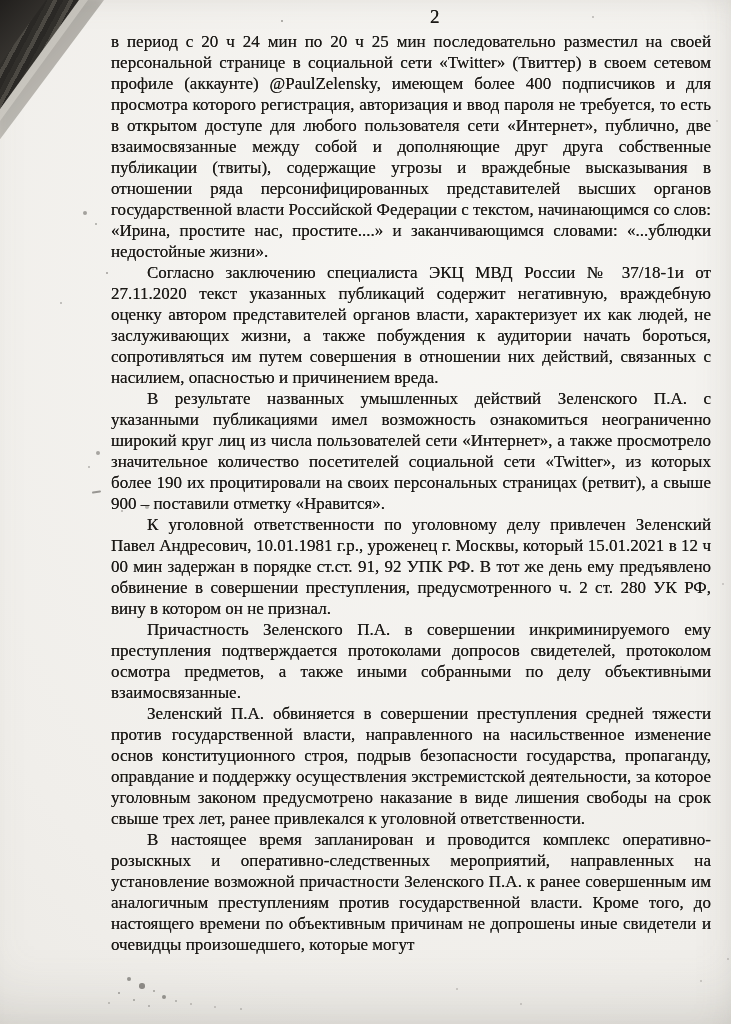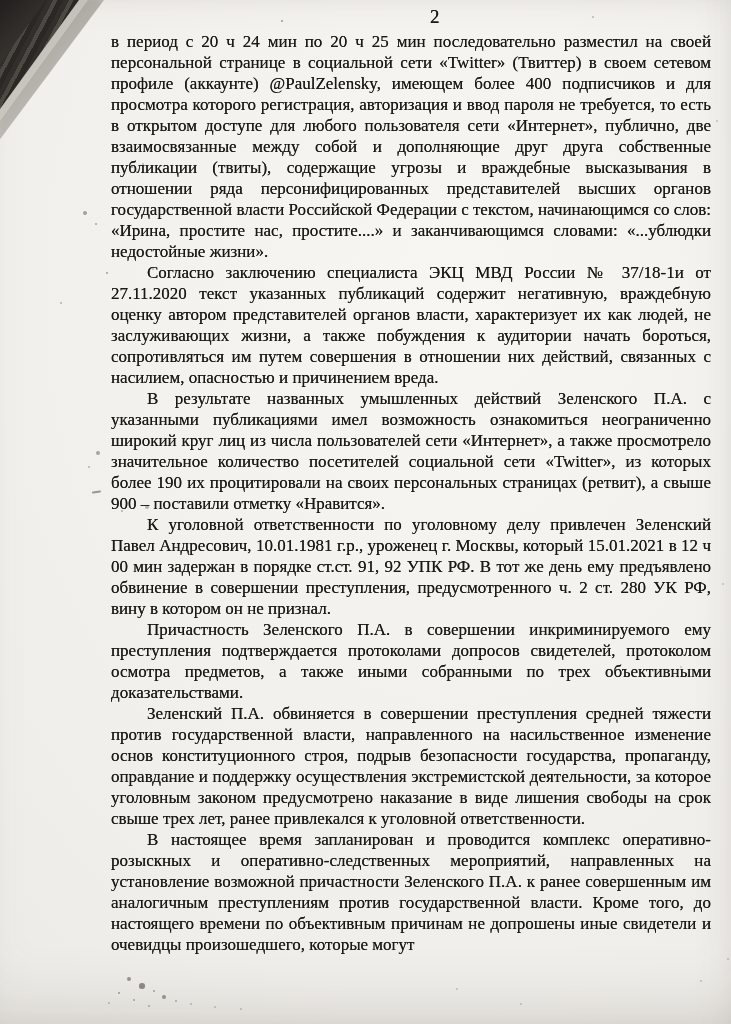--- a/index.html
+++ b/index.html
@@ -119,21 +119,21 @@
   <div class="corner-dark"></div>
   <div class="corner-core"></div>
 
   <div class="page-number">2</div>
 
   <div class="text-block">
     <p class="no-indent">в период с 20 ч 24 мин по 20 ч 25 мин последовательно разместил на своей персональной странице в социальной сети «Twitter» (Твиттер) в своем сетевом профиле (аккаунте) @PaulZelensky, имеющем более 400 подписчиков и для просмотра которого регистрация, авторизация и ввод пароля не требуется, то есть в открытом доступе для любого пользователя сети «Интернет», публично, две взаимосвязанные между собой и дополняющие друг друга собственные публикации (твиты), содержащие угрозы и враждебные высказывания в отношении ряда персонифицированных представителей высших органов государственной власти Российской Федерации с текстом, начинающимся со слов: «Ирина, простите нас, простите....» и заканчивающимся словами: «...ублюдки недостойные жизни».</p>
     <p>Согласно заключению специалиста ЭКЦ МВД России № 37/18-1и от 27.11.2020 текст указанных публикаций содержит негативную, враждебную оценку автором представителей органов власти, характеризует их как людей, не заслуживающих жизни, а также побуждения к аудитории начать бороться, сопротивляться им путем совершения в отношении них действий, связанных с насилием, опасностью и причинением вреда.</p>
     <p>В результате названных умышленных действий Зеленского П.А. с указанными публикациями имел возможность ознакомиться неограниченно широкий круг лиц из числа пользователей сети «Интернет», а также просмотрело значительное количество посетителей социальной сети «Twitter», из которых более 190 их процитировали на своих персональных страницах (ретвит), а свыше 900 – поставили отметку «Нравится».</p>
     <p>К уголовной ответственности по уголовному делу привлечен Зеленский Павел Андресович, 10.01.1981 г.р., уроженец г. Москвы, который 15.01.2021 в 12 ч 00 мин задержан в порядке ст.ст. 91, 92 УПК РФ. В тот же день ему предъявлено обвинение в совершении преступления, предусмотренного ч. 2 ст. 280 УК РФ, вину в котором он не признал.</p>
-    <p>Причастность Зеленского П.А. в совершении инкриминируемого ему преступления подтверждается протоколами допросов свидетелей, протоколом осмотра предметов, а также иными собранными по трех объективными доказательствами.</p>
+    <p>Причастность Зеленского П.А. в совершении инкриминируемого ему преступления подтверждается протоколами допросов свидетелей, протоколом осмотра предметов, а также иными собранными по делу объективными взаимосвязанные.</p>
     <p>Зеленский П.А. обвиняется в совершении преступления средней тяжести против государственной власти, направленного на насильственное изменение основ конституционного строя, подрыв безопасности государства, пропаганду, оправдание и поддержку осуществления экстремистской деятельности, за которое уголовным законом предусмотрено наказание в виде лишения свободы на срок свыше трех лет, ранее привлекался к уголовной ответственности.</p>
     <p>В настоящее время запланирован и проводится комплекс оперативно-розыскных и оперативно-следственных мероприятий, направленных на установление возможной причастности Зеленского П.А. к ранее совершенным им аналогичным преступлениям против государственной власти. Кроме того, до настоящего времени по объективным причинам не допрошены иные свидетели и очевидцы произошедшего, которые могут</p>
   </div>
 
   <div class="noise-dots"></div>
   <div class="pen-dash"></div>
 
 </div>
 
 </body></html>

